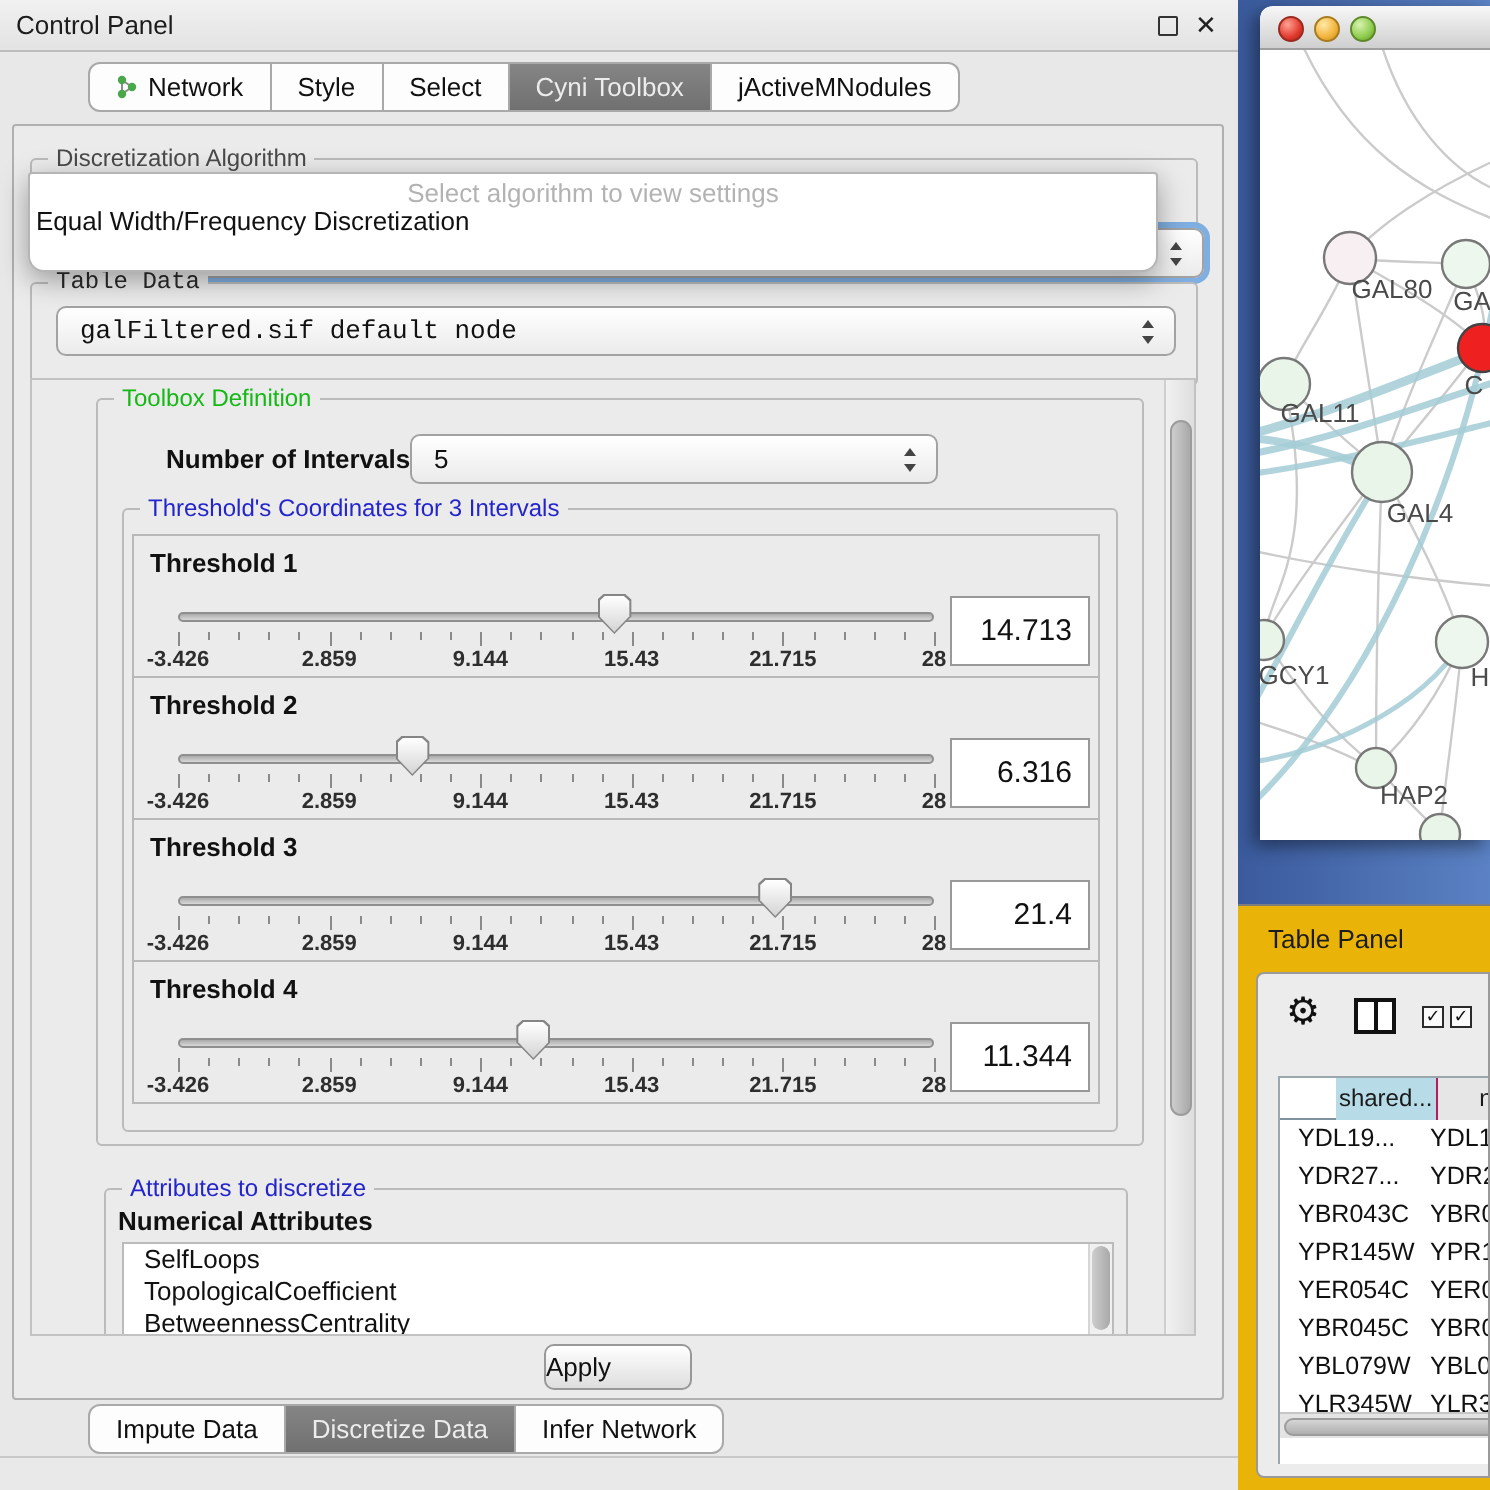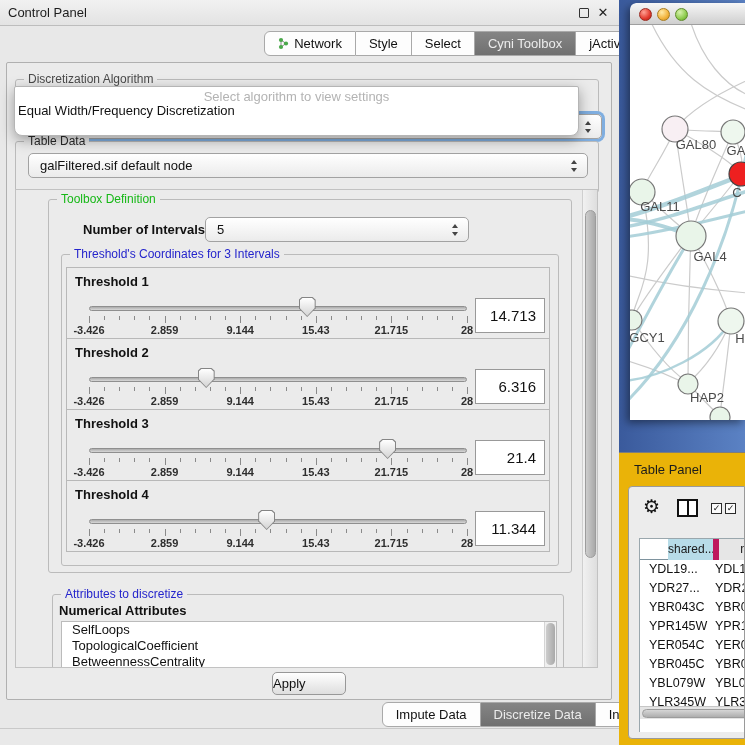--- a/index.html
+++ b/index.html
@@ -7,21 +7,21 @@
   body { font-family:"Liberation Sans","DejaVu Sans",sans-serif; background:#e8e8e8; position:relative; font-size:13px; color:#111; }
   .abs { position:absolute; }
 
   
   #control-panel { left:0; top:0; width:619px; height:745px; background:#e8e8e8; }
   #cp-titlebar { left:0; top:0; width:619px; height:26px; background:linear-gradient(#f1f1f1,#e3e3e3); border-bottom:1px solid #bdbdbd; }
   #cp-title { left:8px; top:0; line-height:26px; font-size:13px; color:#1c1c1c; }
   #float-btn { right:30px; top:8px; width:10px; height:10px; border:1.5px solid #333; border-radius:1px; cursor:pointer; }
   #close-btn { right:8px; top:4px; width:16px; height:18px; font-weight:bold; font-size:13px; color:#222; text-align:center; line-height:18px; cursor:pointer; }
 
-  .segbar { display:flex; justify-content:flex-end; left:0; width:700px; }
+  .segbar { display:flex; justify-content:flex-start; left:0; width:700px;padding-left:44px; }
   #top-tabs { top:31px; }
   #bottom-tabs { top:702px; }
   .seg { height:25px; line-height:23px; padding:0 13px; background:#fdfdfd; border:1px solid #a9a9a9; border-left:none; font-size:13px; color:#111; cursor:pointer; display:flex; align-items:center; gap:5px; }
   .seg:first-child { border-left:1px solid #a9a9a9; border-radius:6px 0 0 6px; }
   .seg:last-child { border-radius:0 6px 6px 0; }
   .seg.sel { background:linear-gradient(#858585,#707070); color:#ececec; }
 
   #main-panel { left:6px; top:62px; width:606px; height:638px; border:1px solid #b0b0b0; background:#ebebeb; border-radius:2px; }
 
   .groupbox { position:absolute; border:1px solid #bbb; border-radius:3px; }
@@ -98,21 +98,21 @@
   #tp-window { left:9px; top:33px; width:117px; height:253px; background:#ececec; border:1px solid #9a9a9a; border-radius:4px 0 0 4px; overflow:hidden; }
   #gear-btn { left:14px; top:9px; font-size:19px; color:#111; cursor:pointer; line-height:22px; }
   #split-btn { left:48px; top:12px; width:21px; height:18px; border:2px solid #111; background:#fff; cursor:pointer; }
   #split-btn .mid { position:absolute; left:50%; top:0; width:2px; height:100%; background:#111; transform:translateX(-1px); }
   .chk { position:absolute; top:16px; width:11px; height:11px; border:1.5px solid #2a2a2a; background:#fafafa; font-size:9px; line-height:9px; text-align:center; color:#111; cursor:pointer; }
   #chk1 { left:82px; } #chk2 { left:96px; }
 
   #tp-table { left:10px; top:51px; width:130px; height:194px; background:#fff; border:1px solid #9aa7ad; border-bottom:none; overflow:hidden; }
   #tp-header { position:absolute; left:0; top:0; width:130px; height:21px; border-bottom:1px solid #7e939e; display:flex; }
   .hcell { height:21px; line-height:20px; font-size:12px; color:#1a1a1a; overflow:hidden; white-space:nowrap; cursor:pointer; }
-  #hcell-0 { width:68px; background:#b7dce8; text-align:right; border-right:6px solid #be185d;margin-left:28px; }
+  #hcell-0 { width:68px; background:#b7dce8; text-align:center; border-right:1px solid #be185d;margin-left:28px; }
   #hcell-1 { width:62px; background:#e6e6e6; padding-left:21px; }
   #tp-rows { position:absolute; left:0; top:21px; width:130px; height:146px; overflow:hidden; }
   .trow { display:flex; height:19px; line-height:19px; font-size:12.5px; cursor:pointer; }
   .tcell0 { width:68px; padding-left:9px; overflow:hidden; white-space:nowrap; }
   .tcell1 { width:62px; padding-left:7px; overflow:hidden; white-space:nowrap; }
   #tp-hscroll { position:absolute; left:0; top:167px; width:130px; height:13px; background:#e4e4e4; border-top:1px solid #c6c6c6; }
   #tp-hthumb { position:absolute; left:2px; top:1.5px; width:110px; height:9px; border-radius:5px; background:linear-gradient(#d6d6d6,#aeaeae); border:1px solid #9c9c9c; cursor:pointer; }
 </style>
 </head>
 <body>
@@ -160,21 +160,21 @@
             <i class="dn"></i>
           </div>
       </div>
     </div>
 
     <div id="algo-popup" class="abs">
       <div class="ph">Select algorithm to view settings</div>
       <div class="opt">Equal Width/Frequency Discretization</div>
     </div>
 
-    <div class="groupbox" style="left:8px;top:78px;width:584px;height:52px;">
+    <div class="groupbox" style="left:8px;top:78px;width:584px;height:52px;font-family:Liberation Mono, monospace;">
       <span class="grouplabel gl-dark">Table Data</span>
       <div class="combo" style="left:12px;top:11px;width:560px;height:25px;">
         <span class="cval">galFiltered.sif default node</span>
         <div class="spin">
             <i class="up"></i>
             <i class="dn"></i>
           </div>
       </div>
     </div>
 

